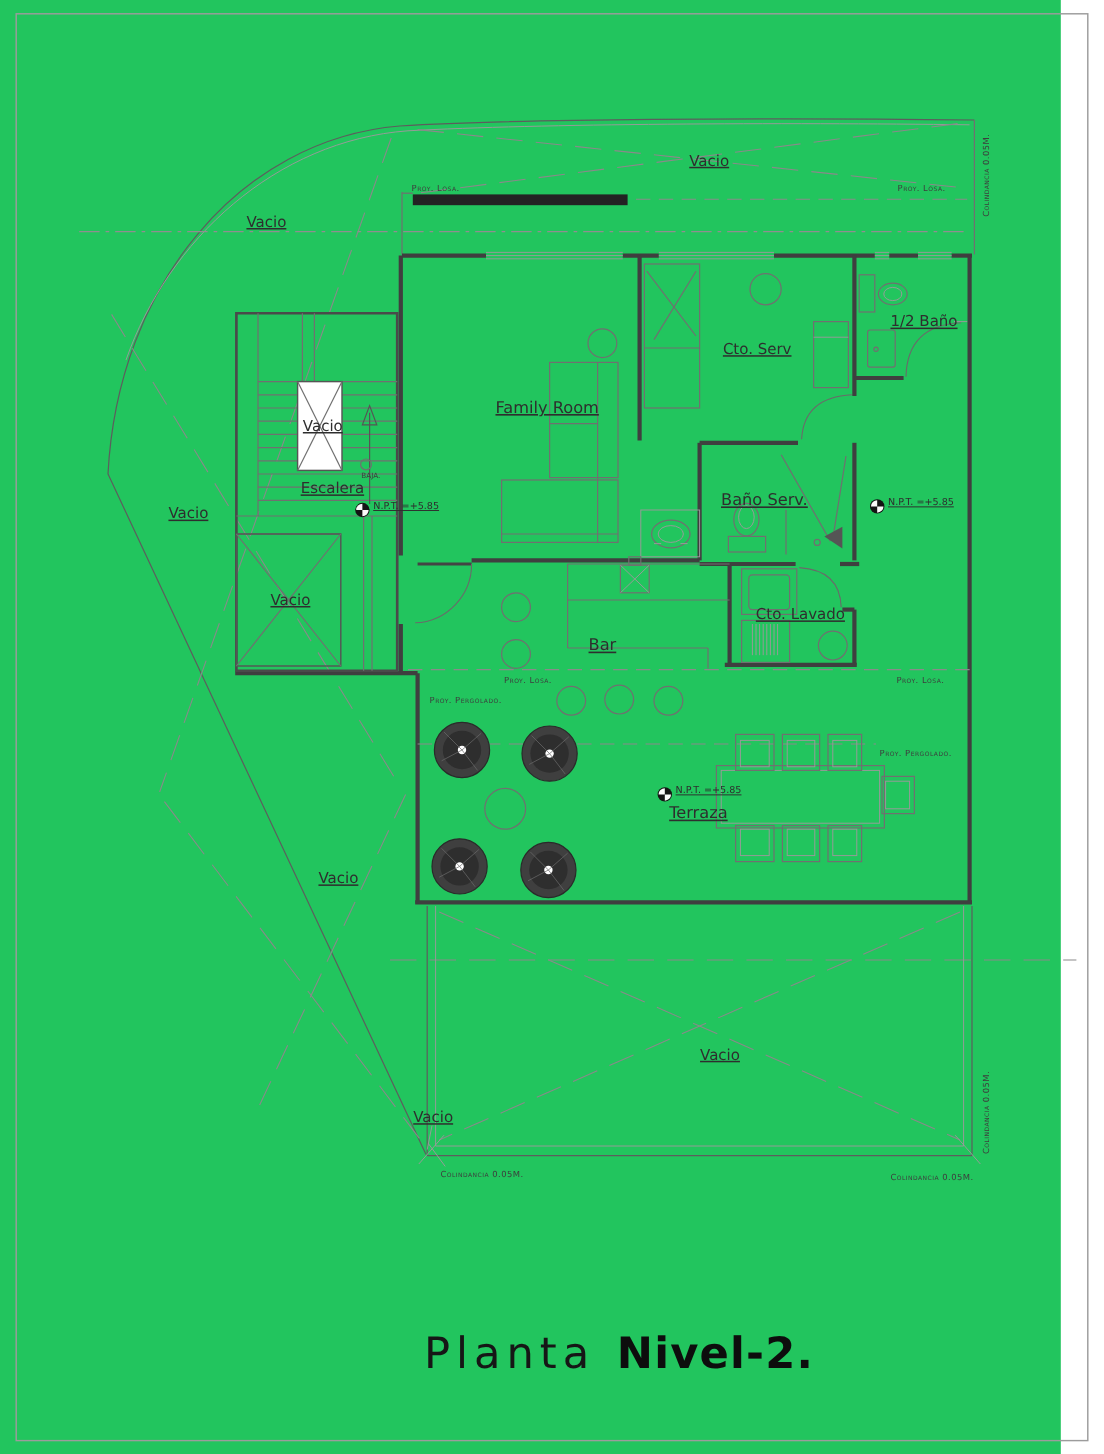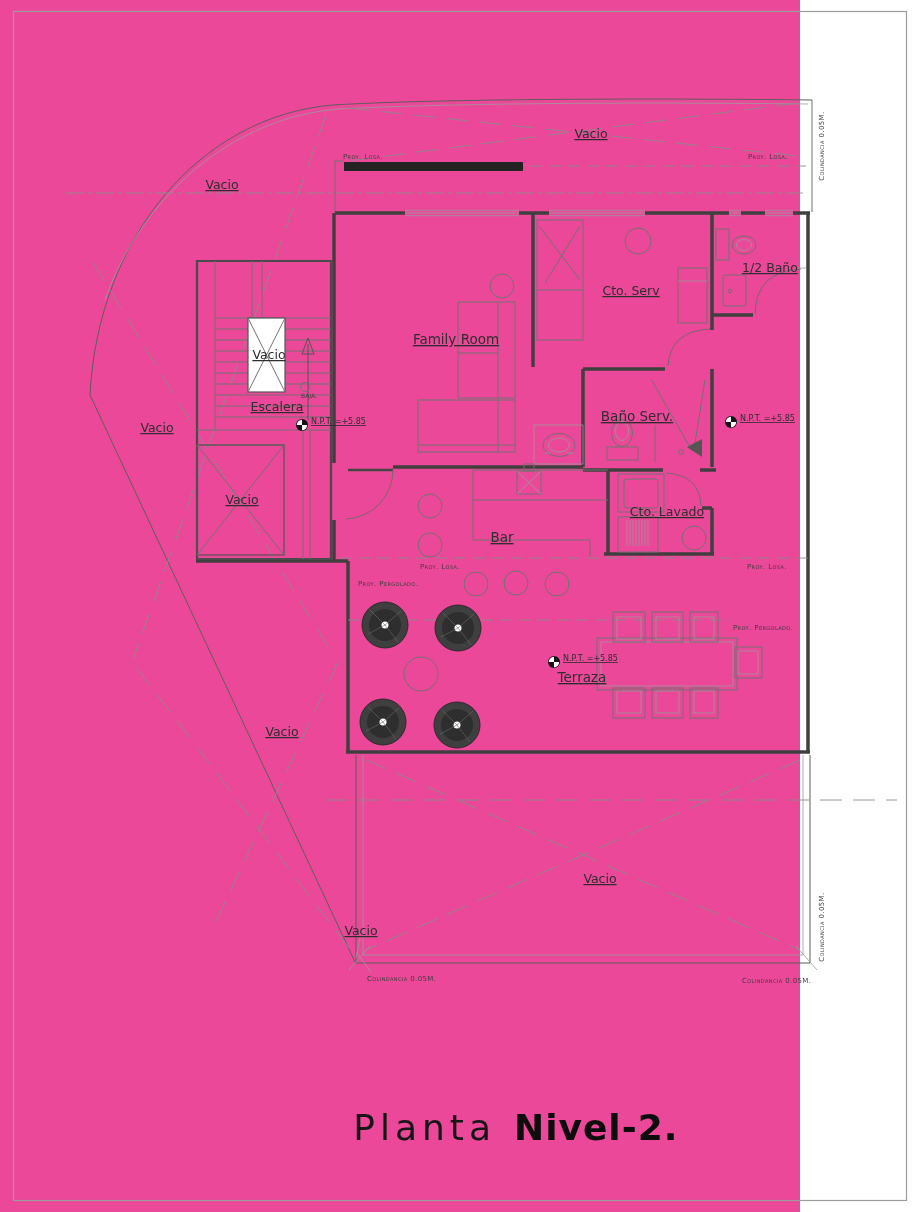--- a/index.html
+++ b/index.html
@@ -1,16 +1,16 @@
 <!DOCTYPE html>
 <html><head>
 <meta charset="utf-8">
 <style>
   html,body { margin:0; padding:0; background:#ffffff; }
-  .sheet { width:800px; height:1212px; position:relative; background:#ec4899; }
+  .sheet { width:884px; height:1212px; position:relative; background:#22c55e; }
   svg { display:block; }
   text { font-family:"DejaVu Sans","Liberation Sans",sans-serif; fill:#2e2e2e; }
   .lbl   { font-size:12.5px; text-decoration:underline; text-anchor:middle; }
   .lbl14 { font-size:13.5px; text-decoration:underline; text-anchor:middle; }
   .tiny  { font-size:7px; font-variant:small-caps; letter-spacing:.4px; fill:#3d3d3d; }
   .baja  { font-size:6px; font-variant:small-caps; fill:#3d3d3d; text-anchor:middle; }
   .npt   { font-size:8px; text-decoration:underline; fill:#2e2e2e; }
   .title-light { font-size:36px; letter-spacing:5px; fill:#161616; }
   .title-bold  { font-size:36px; font-weight:bold; letter-spacing:1px; fill:#0d0d0d; }
   .wall  { stroke:#3f3f3f; stroke-width:3.5; fill:none; }

